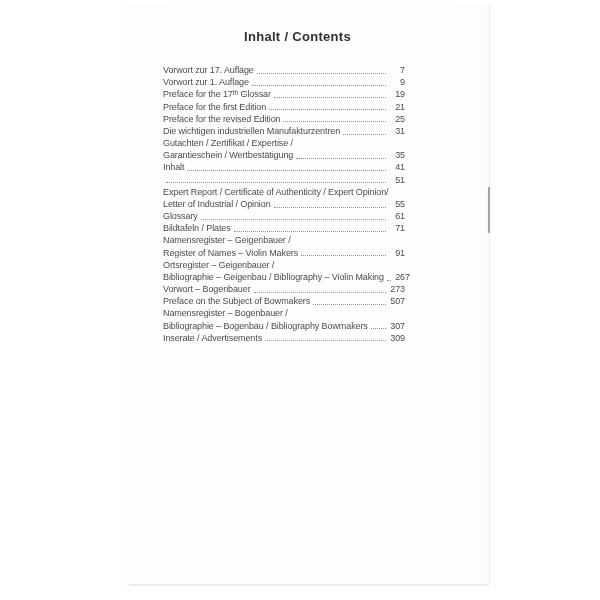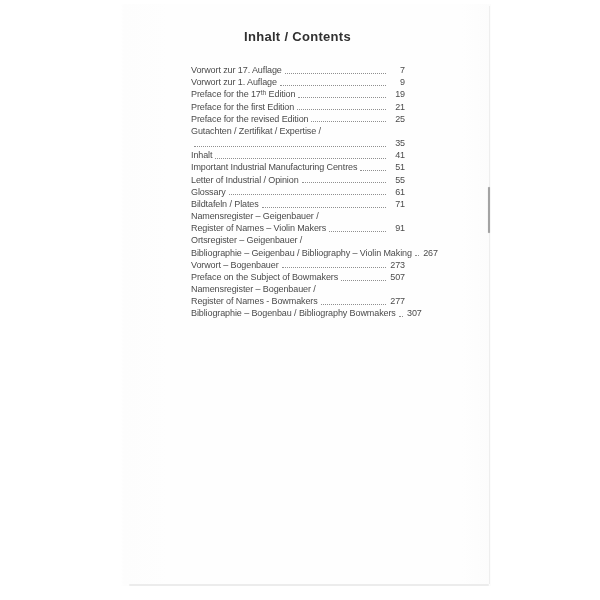--- a/index.html
+++ b/index.html
@@ -84,21 +84,20 @@
     color: #4b4b4b;
   }
   .toc-row {
     display: flex;
     align-items: baseline;
     height: 12.18px;
     line-height: 12.18px;
     font-size: 9px;
     letter-spacing: -0.1px;
     white-space: nowrap;
-    margin-left: 28px;
   }
   .toc-label {
     flex: 0 1 auto;
     white-space: nowrap;
   }
   .toc-dots {
     flex: 1 1 auto;
     min-width: 4px;
     height: 0;
     align-self: flex-end;
@@ -137,52 +136,61 @@
     <span class="toc-label">Vorwort zur 17. Auflage</span>
     <span class="toc-dots"></span>
     <span class="toc-page-num">7</span>
   </div>
       <div class="toc-row">
     <span class="toc-label">Vorwort zur 1. Auflage</span>
     <span class="toc-dots"></span>
     <span class="toc-page-num">9</span>
   </div>
       <div class="toc-row">
-    <span class="toc-label"><span>Preface for the 17</span><span class="sup">th</span><span> Edition</span></span>
+    <span class="toc-label"><span>Preface for the 17</span><span class="sup">th</span><span> Glossar</span></span>
     <span class="toc-dots"></span>
     <span class="toc-page-num">19</span>
   </div>
       <div class="toc-row">
     <span class="toc-label">Preface for the first Edition</span>
     <span class="toc-dots"></span>
     <span class="toc-page-num">21</span>
   </div>
       <div class="toc-row">
     <span class="toc-label">Preface for the revised Edition</span>
     <span class="toc-dots"></span>
     <span class="toc-page-num">25</span>
   </div>
+      <div class="toc-row">
+    <span class="toc-label">Die wichtigen industriellen Manufakturzentren</span>
+    <span class="toc-dots"></span>
+    <span class="toc-page-num">31</span>
+  </div>
       <div class="toc-row no-page">
     <span class="toc-label">Gutachten / Zertifikat / Expertise /</span>
 
   </div>
       <div class="toc-row">
+    <span class="toc-label">Garantieschein / Wertbestätigung</span>
     <span class="toc-dots"></span>
     <span class="toc-page-num">35</span>
   </div>
       <div class="toc-row">
     <span class="toc-label">Inhalt</span>
     <span class="toc-dots"></span>
     <span class="toc-page-num">41</span>
   </div>
       <div class="toc-row">
-    <span class="toc-label">Important Industrial Manufacturing Centres</span>
     <span class="toc-dots"></span>
     <span class="toc-page-num">51</span>
   </div>
+      <div class="toc-row no-page">
+    <span class="toc-label">Expert Report / Certificate of Authenticity / Expert Opinion/</span>
+
+  </div>
       <div class="toc-row">
     <span class="toc-label">Letter of Industrial / Opinion</span>
     <span class="toc-dots"></span>
     <span class="toc-page-num">55</span>
   </div>
       <div class="toc-row">
     <span class="toc-label">Glossary</span>
     <span class="toc-dots"></span>
     <span class="toc-page-num">61</span>
   </div>
@@ -217,24 +225,24 @@
       <div class="toc-row">
     <span class="toc-label">Preface on the Subject of Bowmakers</span>
     <span class="toc-dots"></span>
     <span class="toc-page-num">507</span>
   </div>
       <div class="toc-row no-page">
     <span class="toc-label">Namensregister – Bogenbauer /</span>
 
   </div>
       <div class="toc-row">
-    <span class="toc-label">Register of Names - Bowmakers</span>
-    <span class="toc-dots"></span>
-    <span class="toc-page-num">277</span>
-  </div>
-      <div class="toc-row">
     <span class="toc-label">Bibliographie – Bogenbau / Bibliography Bowmakers</span>
     <span class="toc-dots"></span>
     <span class="toc-page-num">307</span>
   </div>
+      <div class="toc-row">
+    <span class="toc-label">Inserate / Advertisements</span>
+    <span class="toc-dots"></span>
+    <span class="toc-page-num">309</span>
+  </div>
     </div>
 
 </div>
 
 </body></html>

